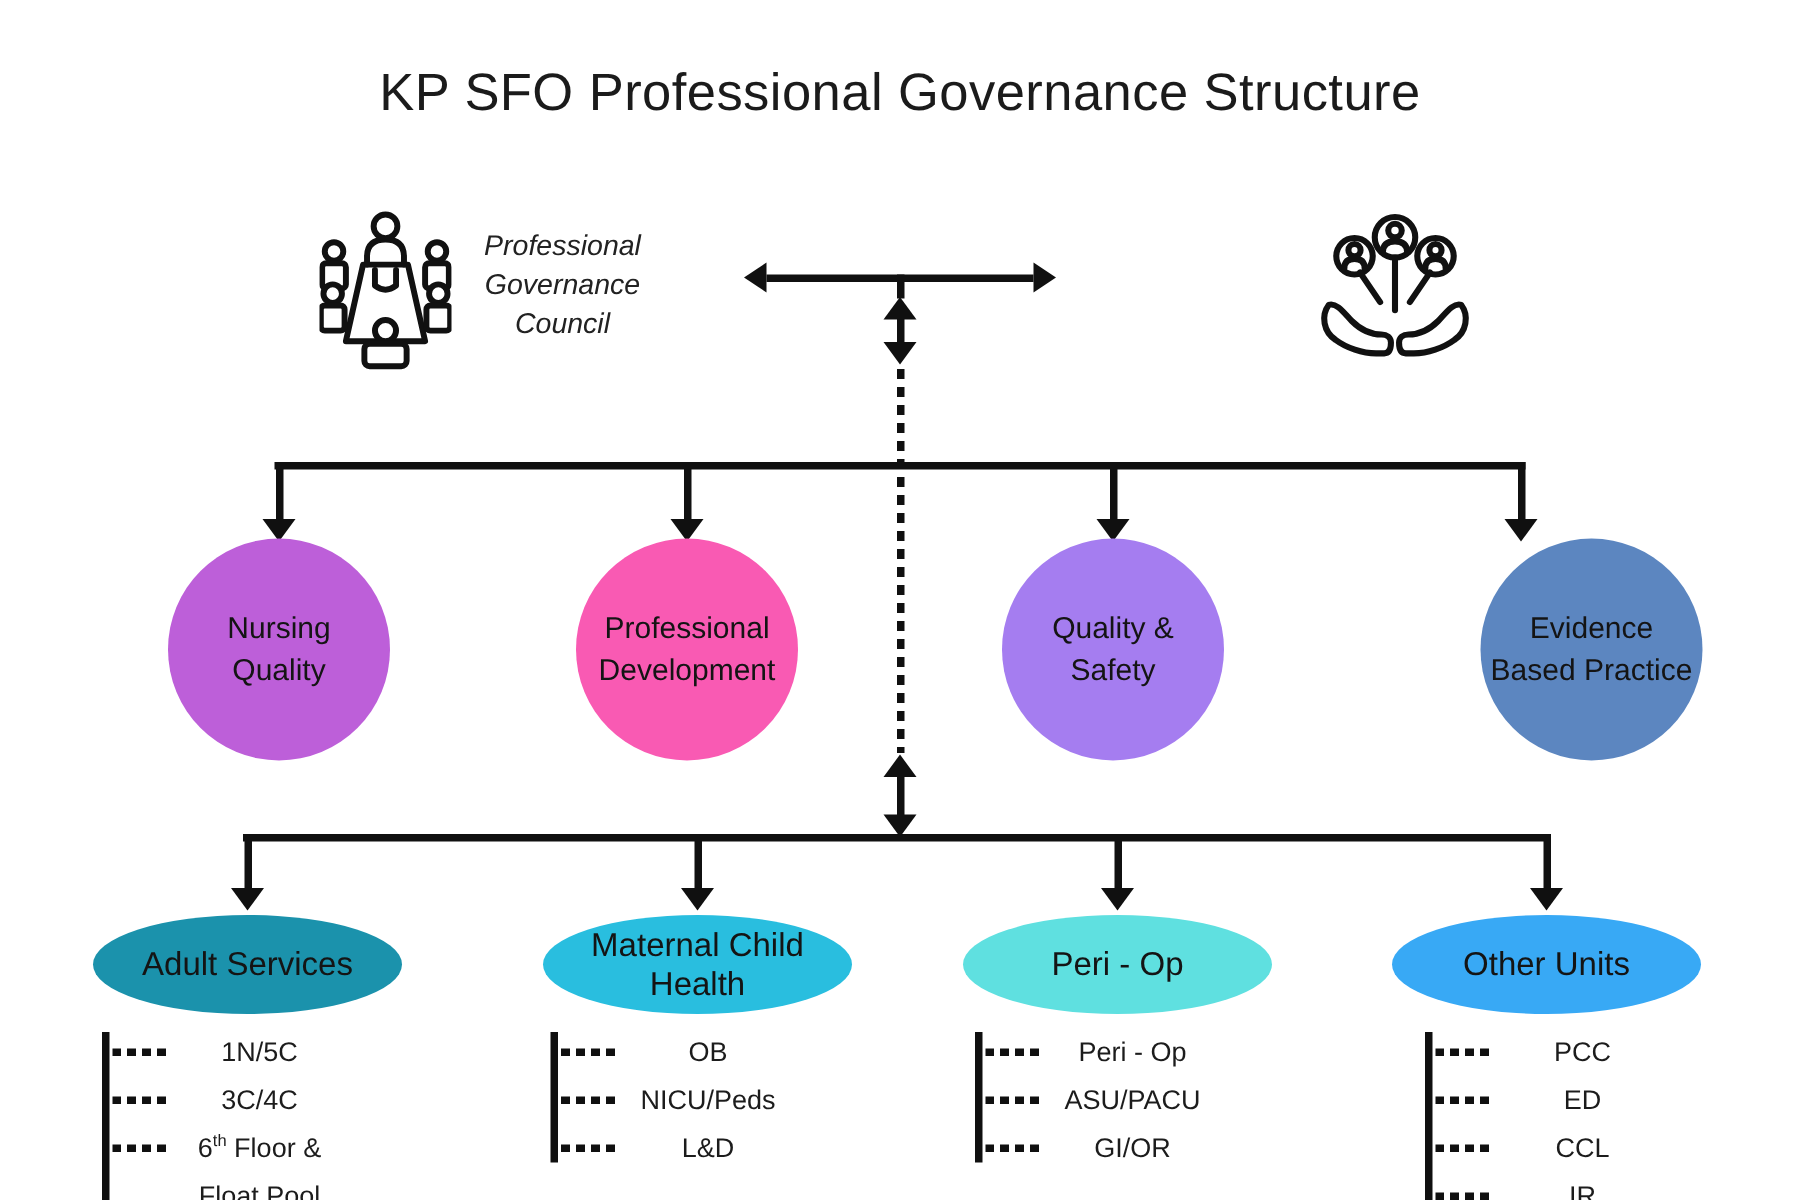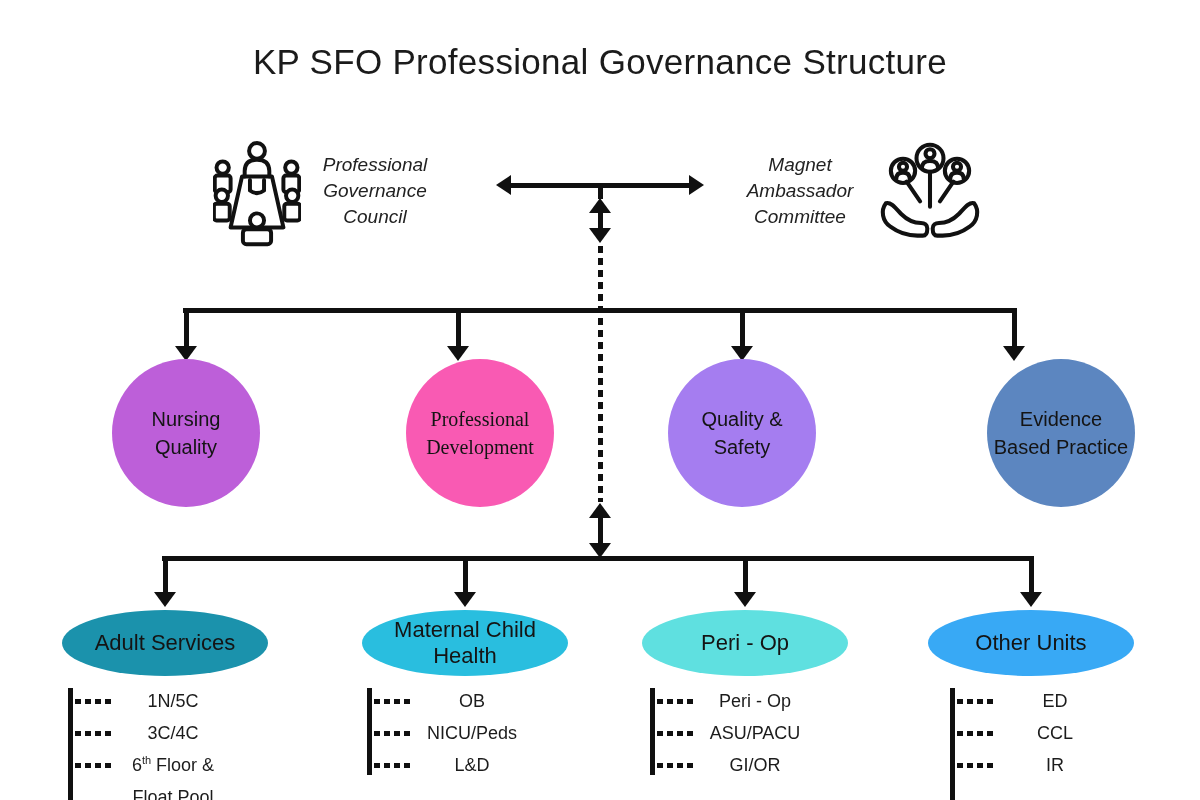--- a/index.html
+++ b/index.html
@@ -27,21 +27,21 @@
   .arr{position:absolute;width:0;height:0;}
   .arr-down{border-left:11px solid transparent;border-right:11px solid transparent;border-top:15px solid #101010;}
   .arr-up{border-left:11px solid transparent;border-right:11px solid transparent;border-bottom:15px solid #101010;}
   .arr-left{border-top:10.5px solid transparent;border-bottom:10.5px solid transparent;border-right:15px solid #101010;}
   .arr-right{border-top:10.5px solid transparent;border-bottom:10.5px solid transparent;border-left:15px solid #101010;}
   .circle{
     position:absolute;width:148px;height:148px;border-radius:50%;top:359px;
     display:flex;align-items:center;justify-content:center;text-align:center;
     font-size:20px;line-height:1.4;color:#141414;
   }
-  .c0{left:112px;} .c1{left:406px;font-family:Liberation Serif, serif;} .c2{left:668px;} .c3{left:940px;margin-left:47px;}
+  .c0{left:112px;} .c1{left:384px;} .c2{left:668px;} .c3{left:940px;margin-left:47px;}
   .circle span{display:block;max-width:136px;}
   .ellipse{
     position:absolute;width:206px;height:66px;border-radius:50%;top:610px;
     display:flex;align-items:center;justify-content:center;text-align:center;
     font-size:22px;color:#141414;
   }
   .e0{left:62px;} .e1{left:362px;} .e2{left:642px;} .e3{left:928px;}
   .unitlist{position:absolute;top:685px;width:220px;}
   .u0{left:68px;} .u1{left:367px;} .u2{left:650px;} .u3{left:950px;}
   .ubar{position:absolute;left:0;top:3px;width:5px;background:#101010;}
@@ -91,21 +91,20 @@
 
   <div class="lineV" style="left:597.5px;top:183px;width:5px;height:16px;"></div>
   <div class="arr arr-up" style="left:589px;top:198px;"></div>
   <div class="lineV" style="left:597.5px;top:212px;width:5px;height:17px;"></div>
   <div class="arr arr-down" style="left:589px;top:228px;"></div>
   <div class="dottedV" style="left:597.5px;top:246px;height:256px;"></div>
   <div class="arr arr-up" style="left:589px;top:503px;"></div>
   <div class="lineV" style="left:597.5px;top:517px;width:5px;height:27px;"></div>
   <div class="arr arr-down" style="left:589px;top:543px;"></div>
 
-  <div class="toplabel tl-right">Magnet Ambassador Committee</div>
   <div class="icon ic-hands">
     <svg width="108" height="112" viewBox="0 0 120 124">
       <circle class="fw" cx="60" cy="20" r="15"></circle>
       <circle class="ln" cx="60" cy="15" r="5"></circle>
       <path class="ln" d="M51,31 Q51,23 60,23 Q69,23 69,31"></path>
       <circle class="fw" cx="30" cy="34" r="13.5"></circle>
       <circle class="ln" cx="30" cy="29.5" r="4.5"></circle>
       <path class="ln" d="M22.5,43 Q22.5,36 30,36 Q37.5,36 37.5,43"></path>
       <circle class="fw" cx="90" cy="34" r="13.5"></circle>
       <circle class="ln" cx="90" cy="29.5" r="4.5"></circle>
@@ -212,20 +211,24 @@
     <div class="urow">
       <span class="udots"></span>
       <span class="ulabel">GI/OR</span>
     </div>
   </div>
 
   <div class="unitlist u3">
     <div class="ubar ubar-tall"></div>
     <div class="urow">
       <span class="udots"></span>
+      <span class="ulabel">PCC</span>
+    </div>
+    <div class="urow">
+      <span class="udots"></span>
       <span class="ulabel">ED</span>
     </div>
     <div class="urow">
       <span class="udots"></span>
       <span class="ulabel">CCL</span>
     </div>
     <div class="urow">
       <span class="udots"></span>
       <span class="ulabel">IR</span>
     </div>

